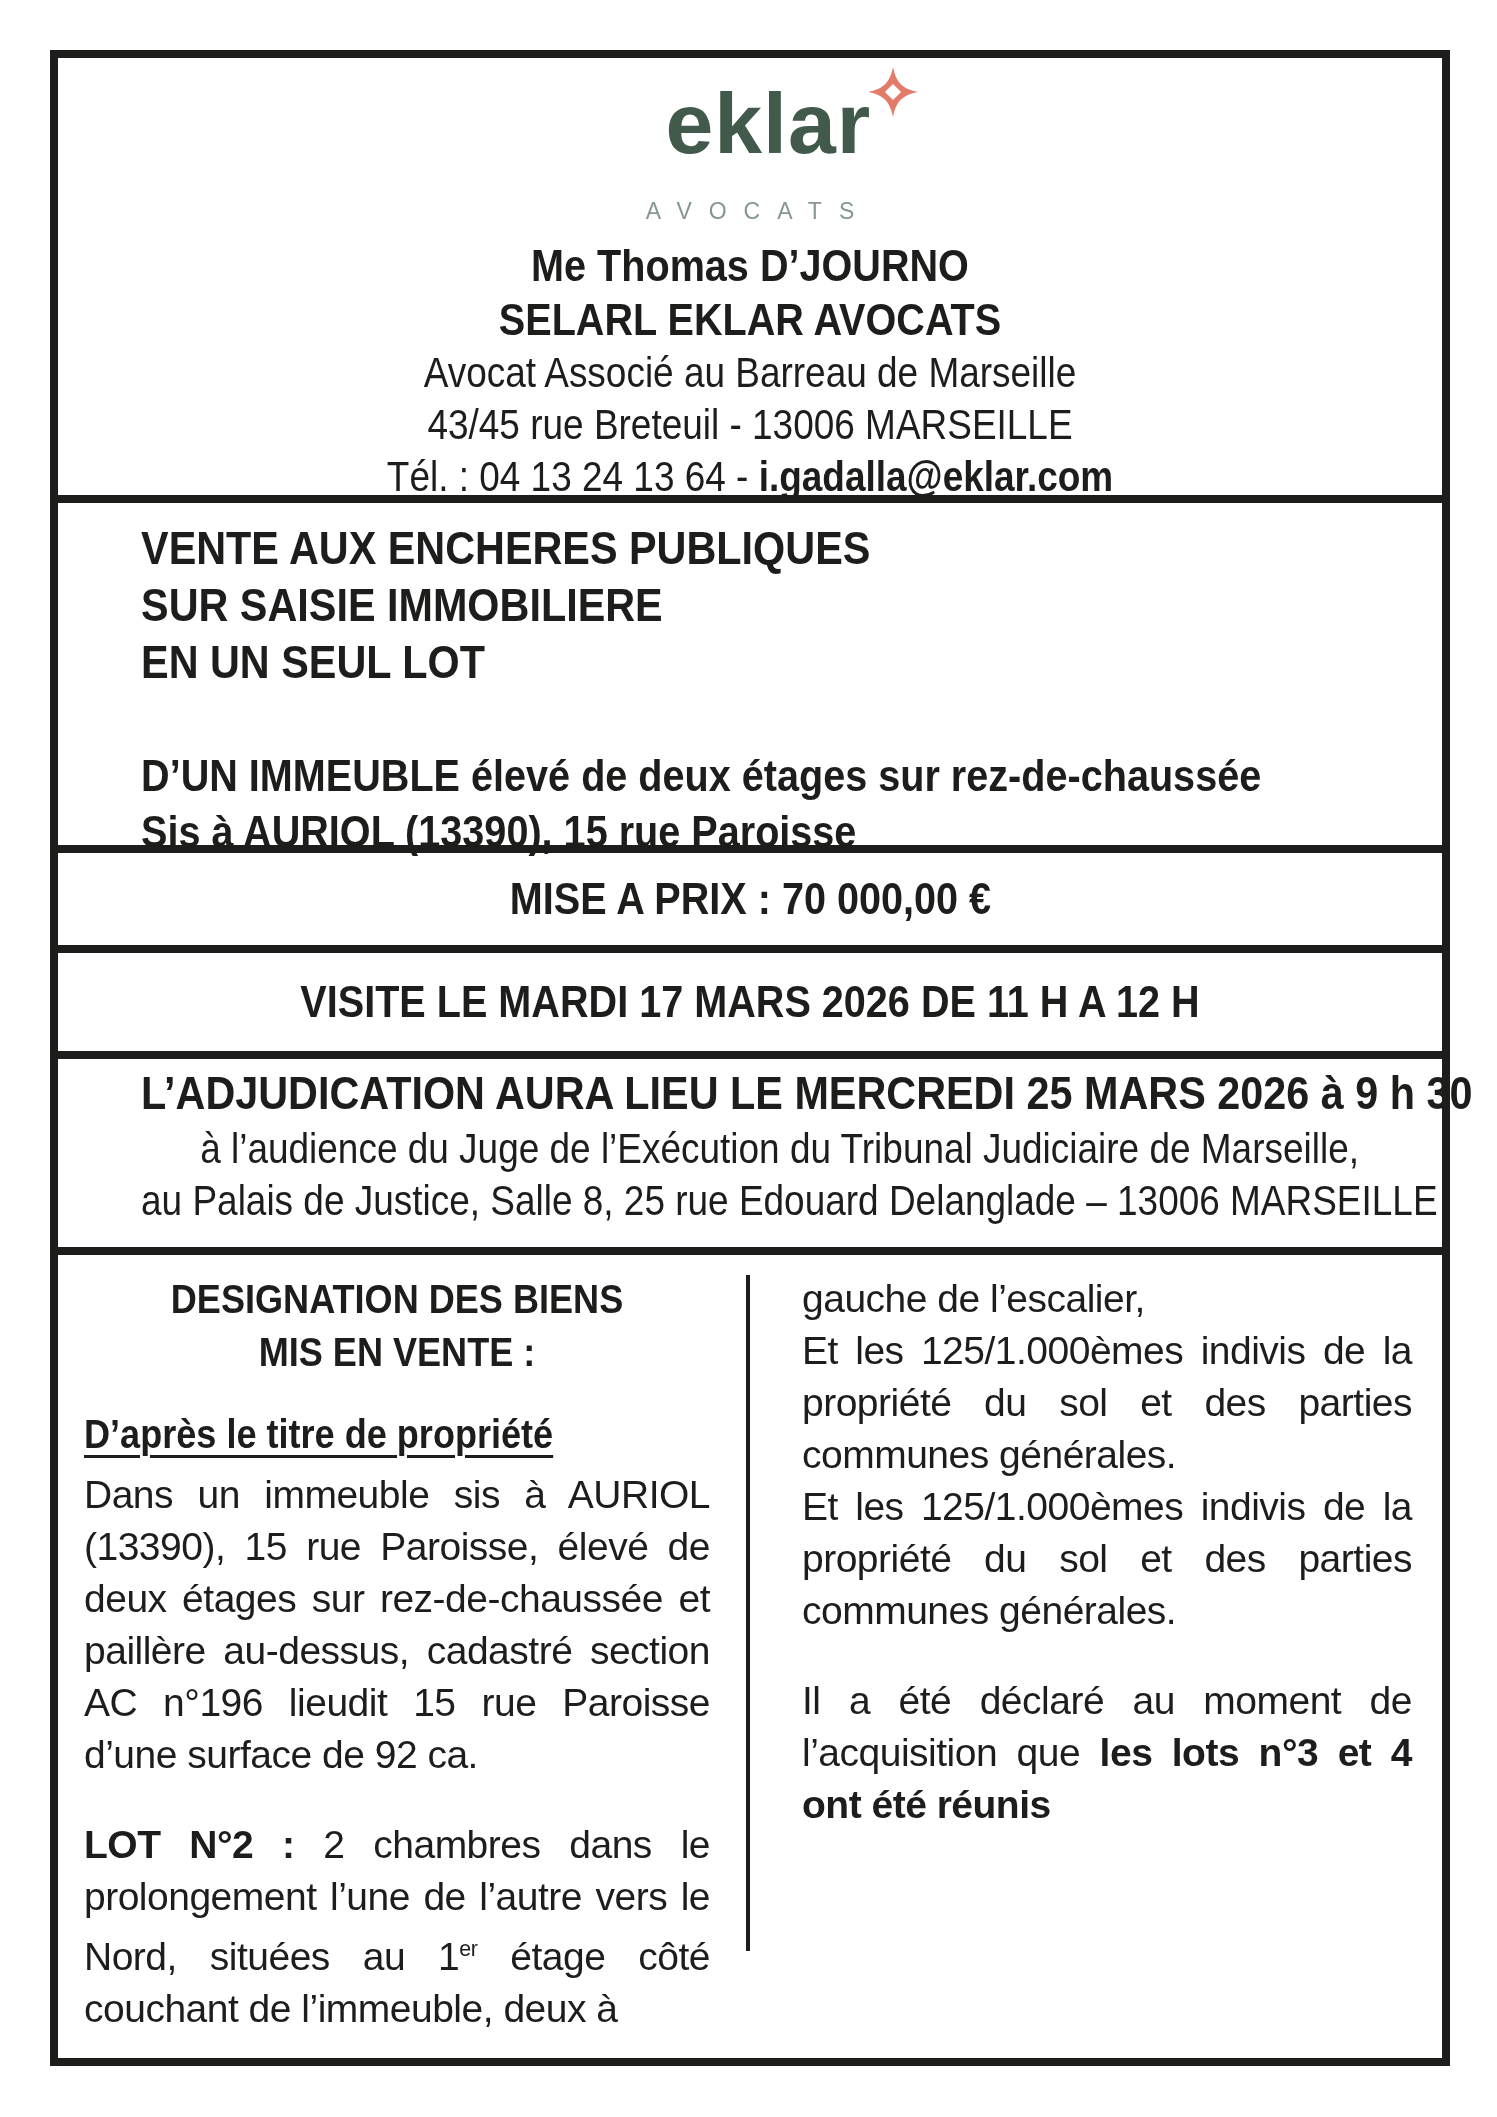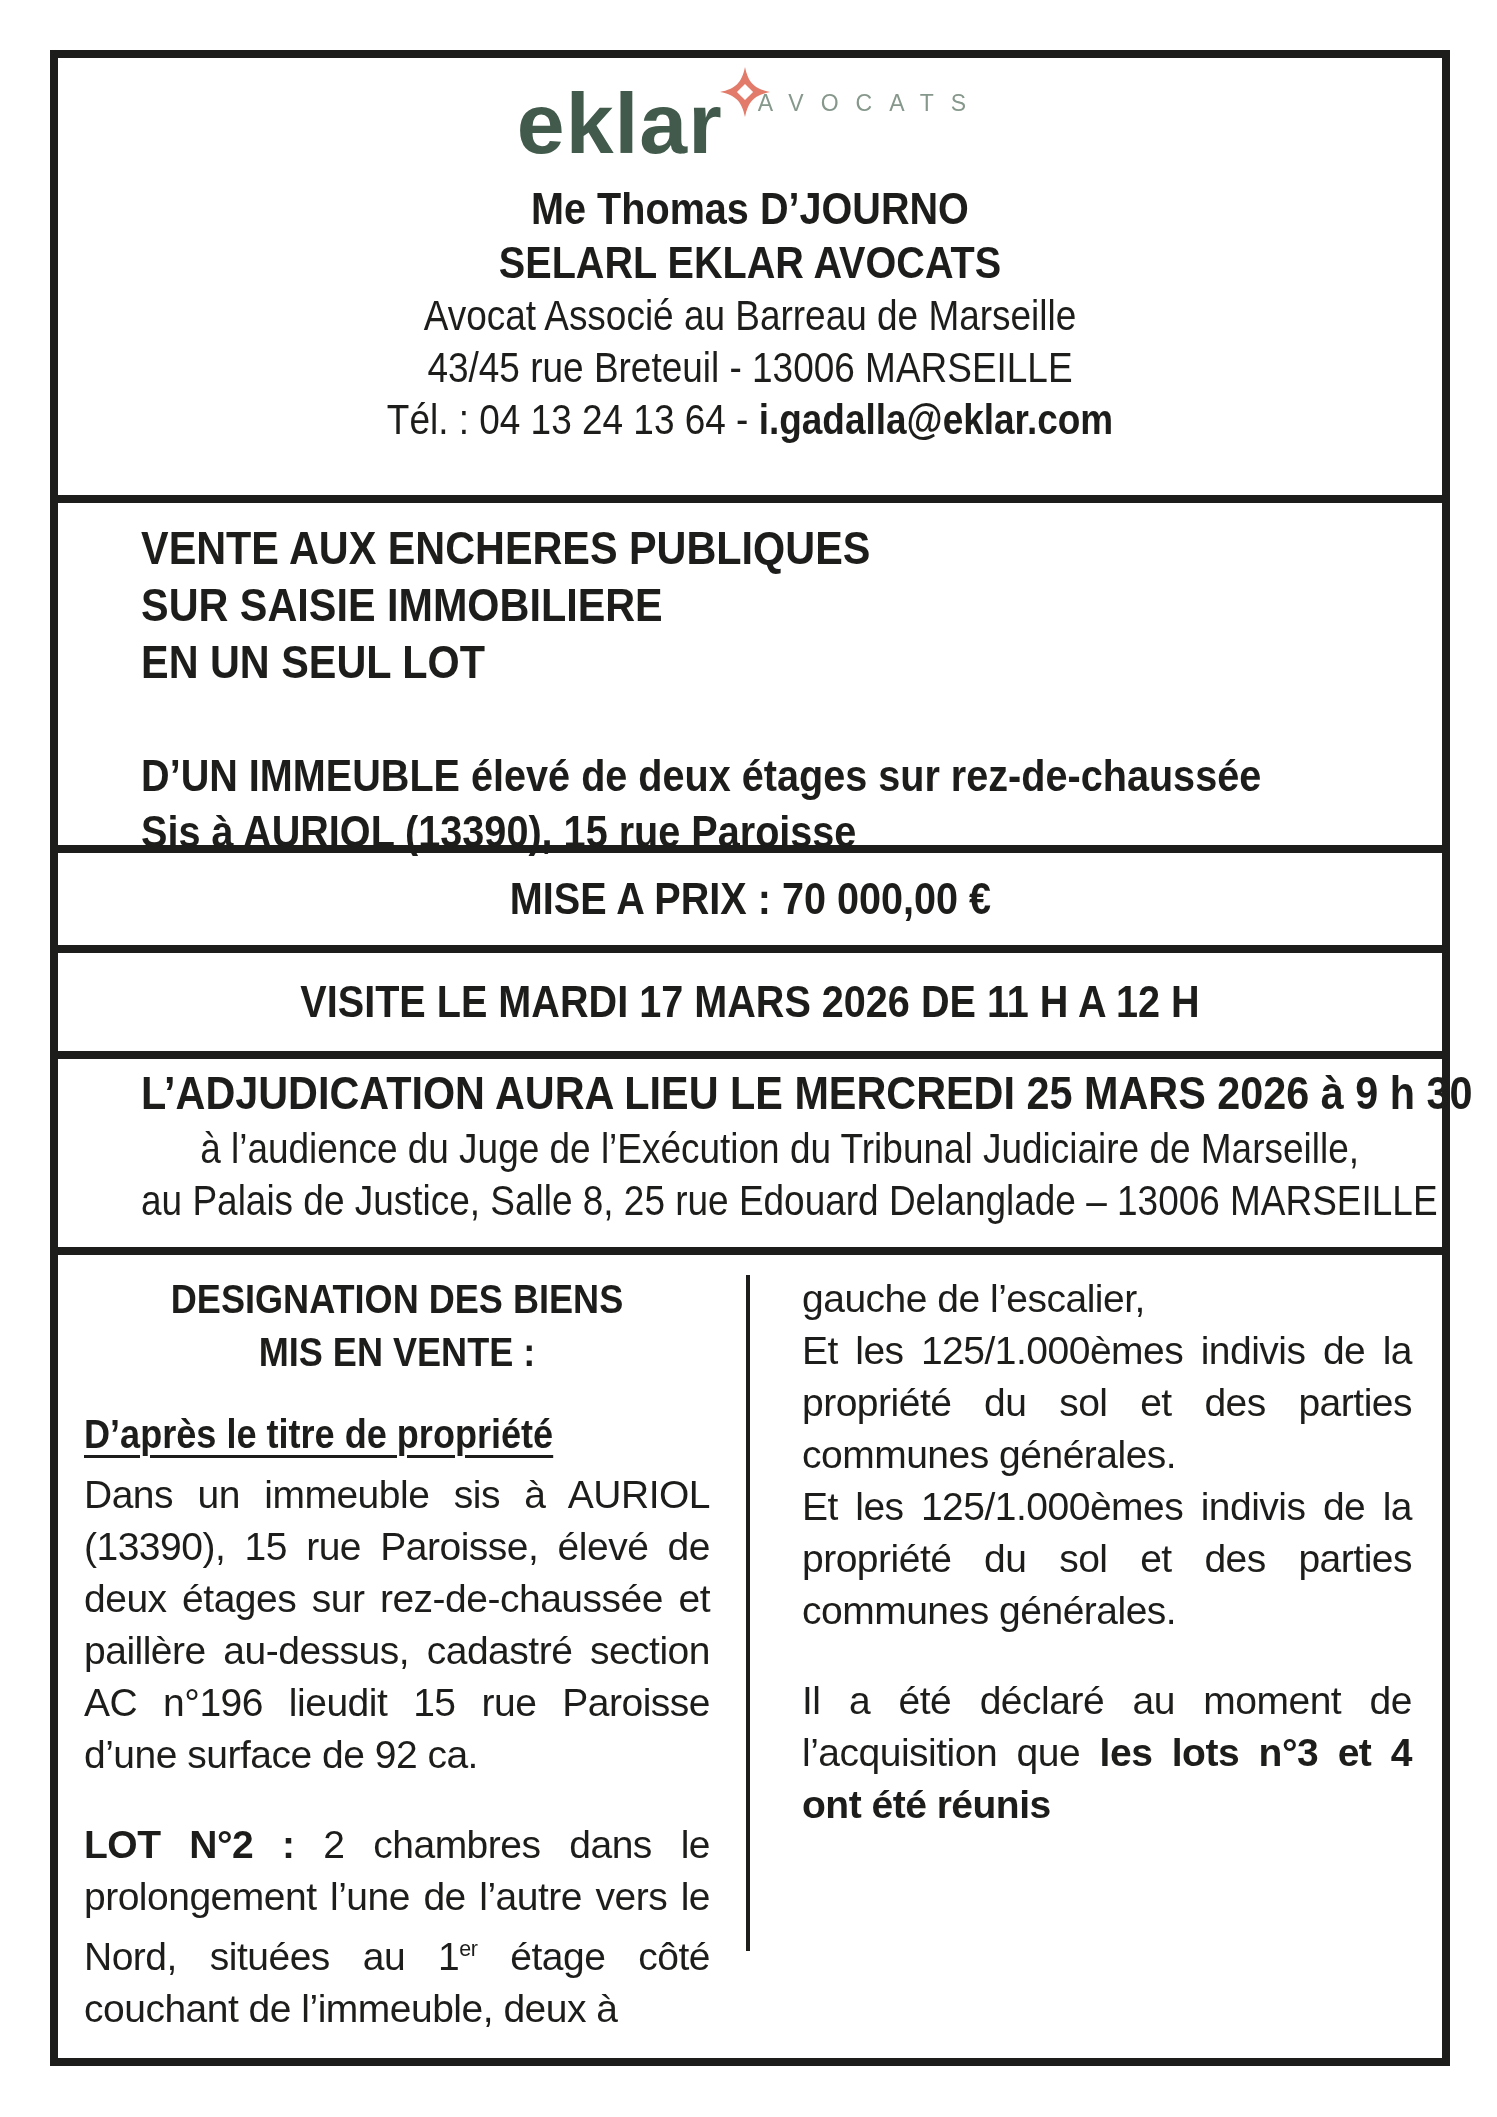--- a/index.html
+++ b/index.html
@@ -27,21 +27,21 @@
   .row { border-bottom: 8px solid var(--ink); flex: none; }
   .row:last-child { border-bottom: none; }
 
   .cond  { transform: scaleX(0.88); transform-origin: 50% 50%; white-space: nowrap; }
   .cond-l{ transform: scaleX(0.88); transform-origin: 0 50%;  white-space: nowrap; }
   .b { font-weight: bold; }
   sup { font-size: 0.55em; vertical-align: super; }
 
   
   .header-row { height: 445px; text-align: center; padding-top: 20px; }
-  .logo { display: inline-flex; flex-direction: row; align-items: flex-start; margin-bottom: 14px; gap: 18px; }
+  .logo { display: inline-flex; flex-direction: column; align-items: flex-end; margin-bottom: 14px; gap: 18px; }
   .logo-word {
     position: relative; display: inline-block;
     font-size: 86px; font-weight: 600; letter-spacing: 1px;
     color: var(--logo-green); line-height: 90px;
   }
   .logo-spark { position: absolute; top: -12px; right: -48px; width: 52px; height: 52px; }
   .logo-tagline {
     font-size: 23px; font-weight: 400; color: var(--logo-gray);
     letter-spacing: 17px; margin-top: 12px; padding-left: 17px;
   }

